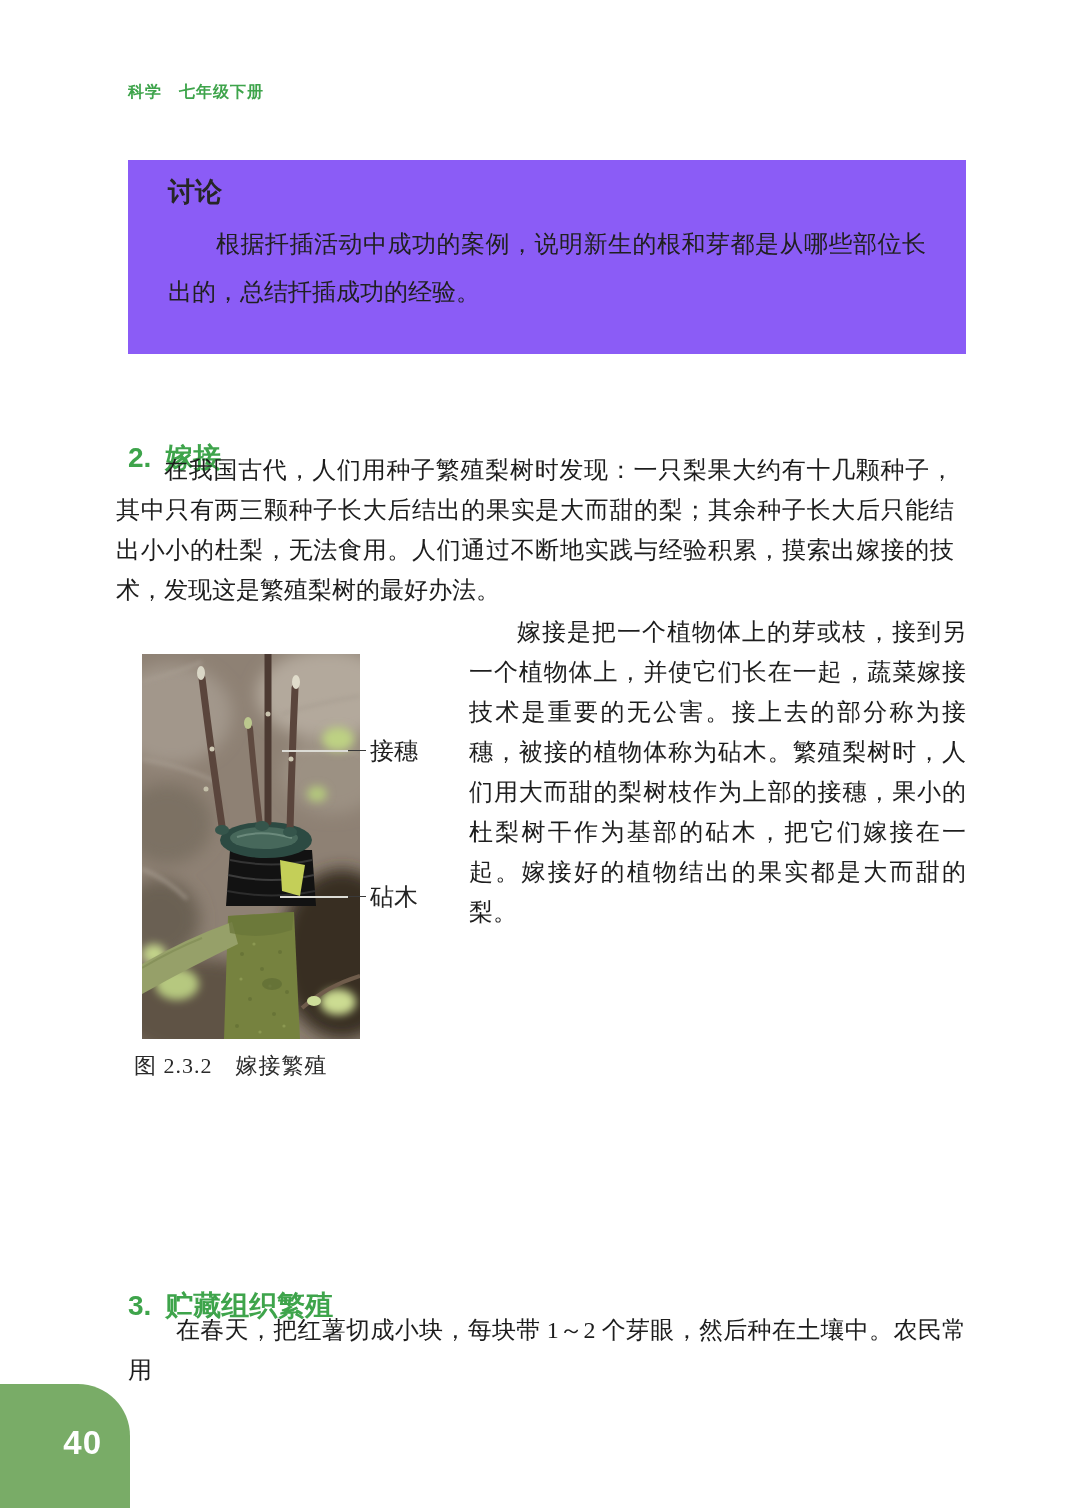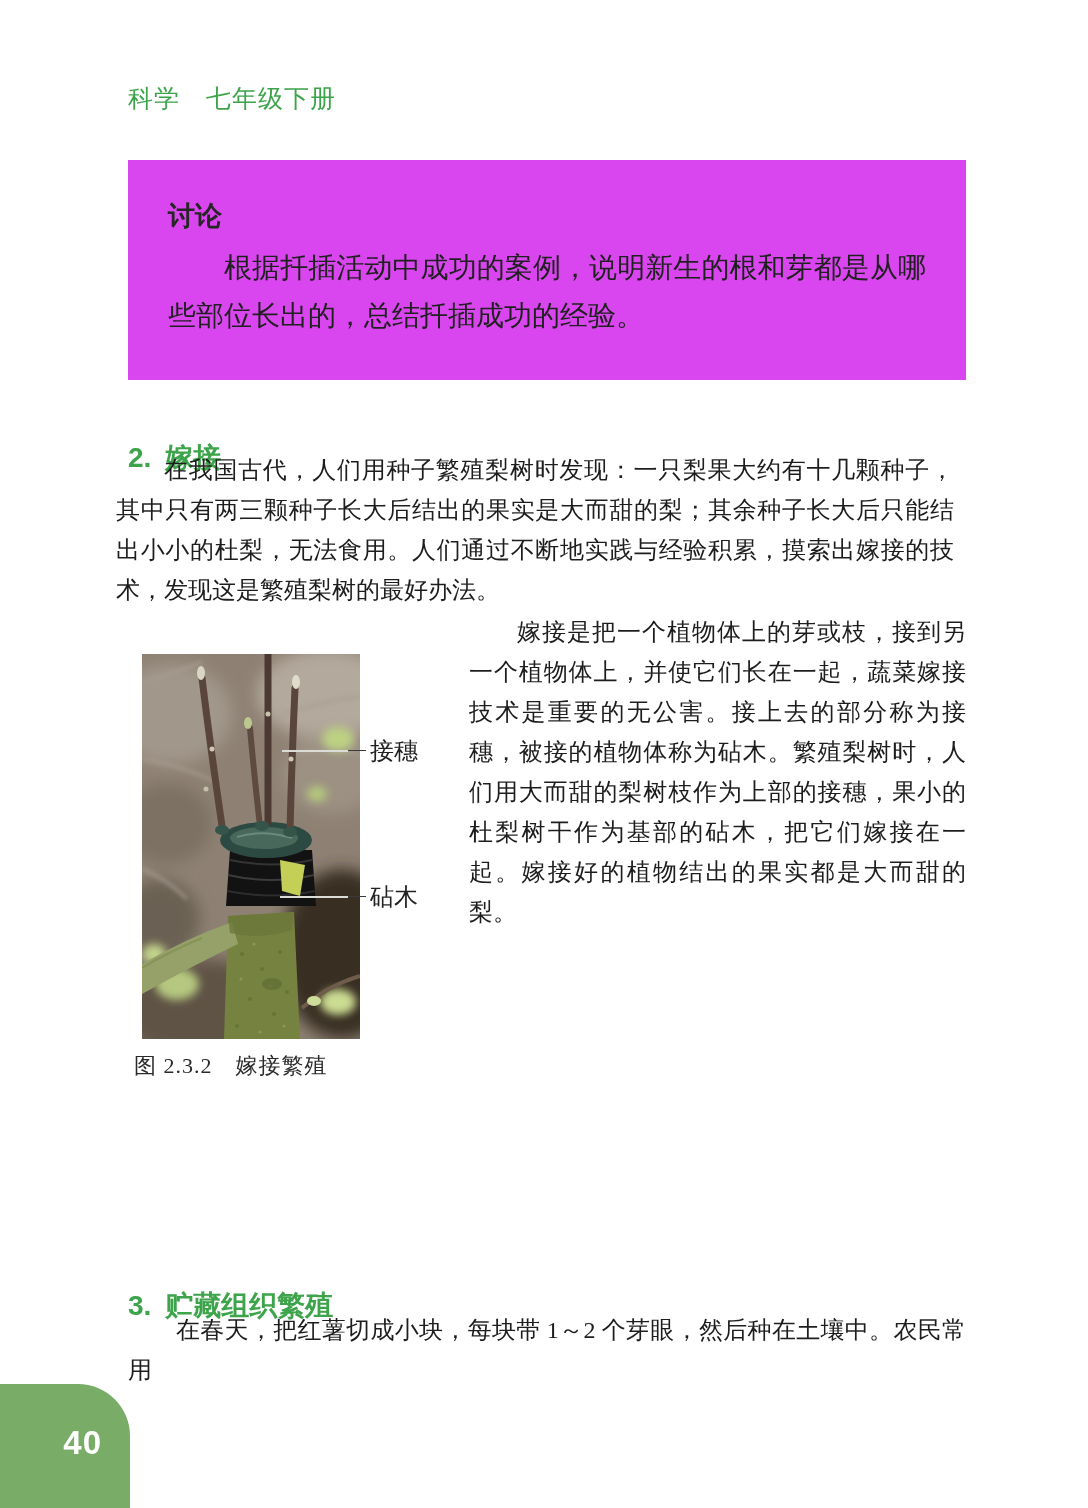--- a/index.html
+++ b/index.html
@@ -4,32 +4,32 @@
 <style>
   html,body{margin:0;padding:0;}
   body{
     width:1088px;height:1508px;position:relative;background:#ffffff;
     font-family:"Liberation Serif","DejaVu Serif",serif;
     color:#1d1d1d;overflow:hidden;
   }
   .page-header{
     position:absolute;left:128px;top:82px;
     font-family:"Liberation Sans","DejaVu Sans",sans-serif;
-    font-weight:normal;font-size:25px;color:#3ea44b;letter-spacing:1px;
+    font-weight:bold;font-size:16px;color:#3ea44b;letter-spacing:1px;
   }
   .discussion-box{
-    position:absolute;left:128px;top:160px;width:838px;height:220px;
-    background:#d946ef;box-sizing:border-box;padding:38px 40px 0 40px;
+    position:absolute;left:128px;top:160px;width:838px;height:194px;
+    background:#8b5cf6;box-sizing:border-box;padding:14px 40px 0 40px;
   }
   .discussion-title{
     font-family:"Liberation Sans","DejaVu Sans",sans-serif;
     font-weight:bold;font-size:27px;color:#262626;margin:0 0 10px 0;
   }
   .discussion-body{
-    margin:0;font-size:28px;line-height:48px;text-indent:2em;
+    margin:0;font-size:24px;line-height:48px;text-indent:2em;
     text-align:justify;color:#202020;
   }
   .section-heading{
     position:absolute;left:128px;
     font-family:Liberation Sans, sans-serif;
     font-weight:bold;font-size:28px;color:#3ea44b;
   }
   #heading-2{top:416px;}
   #heading-3{top:1264px;}
   .section-heading .num{margin-right:14px;}

